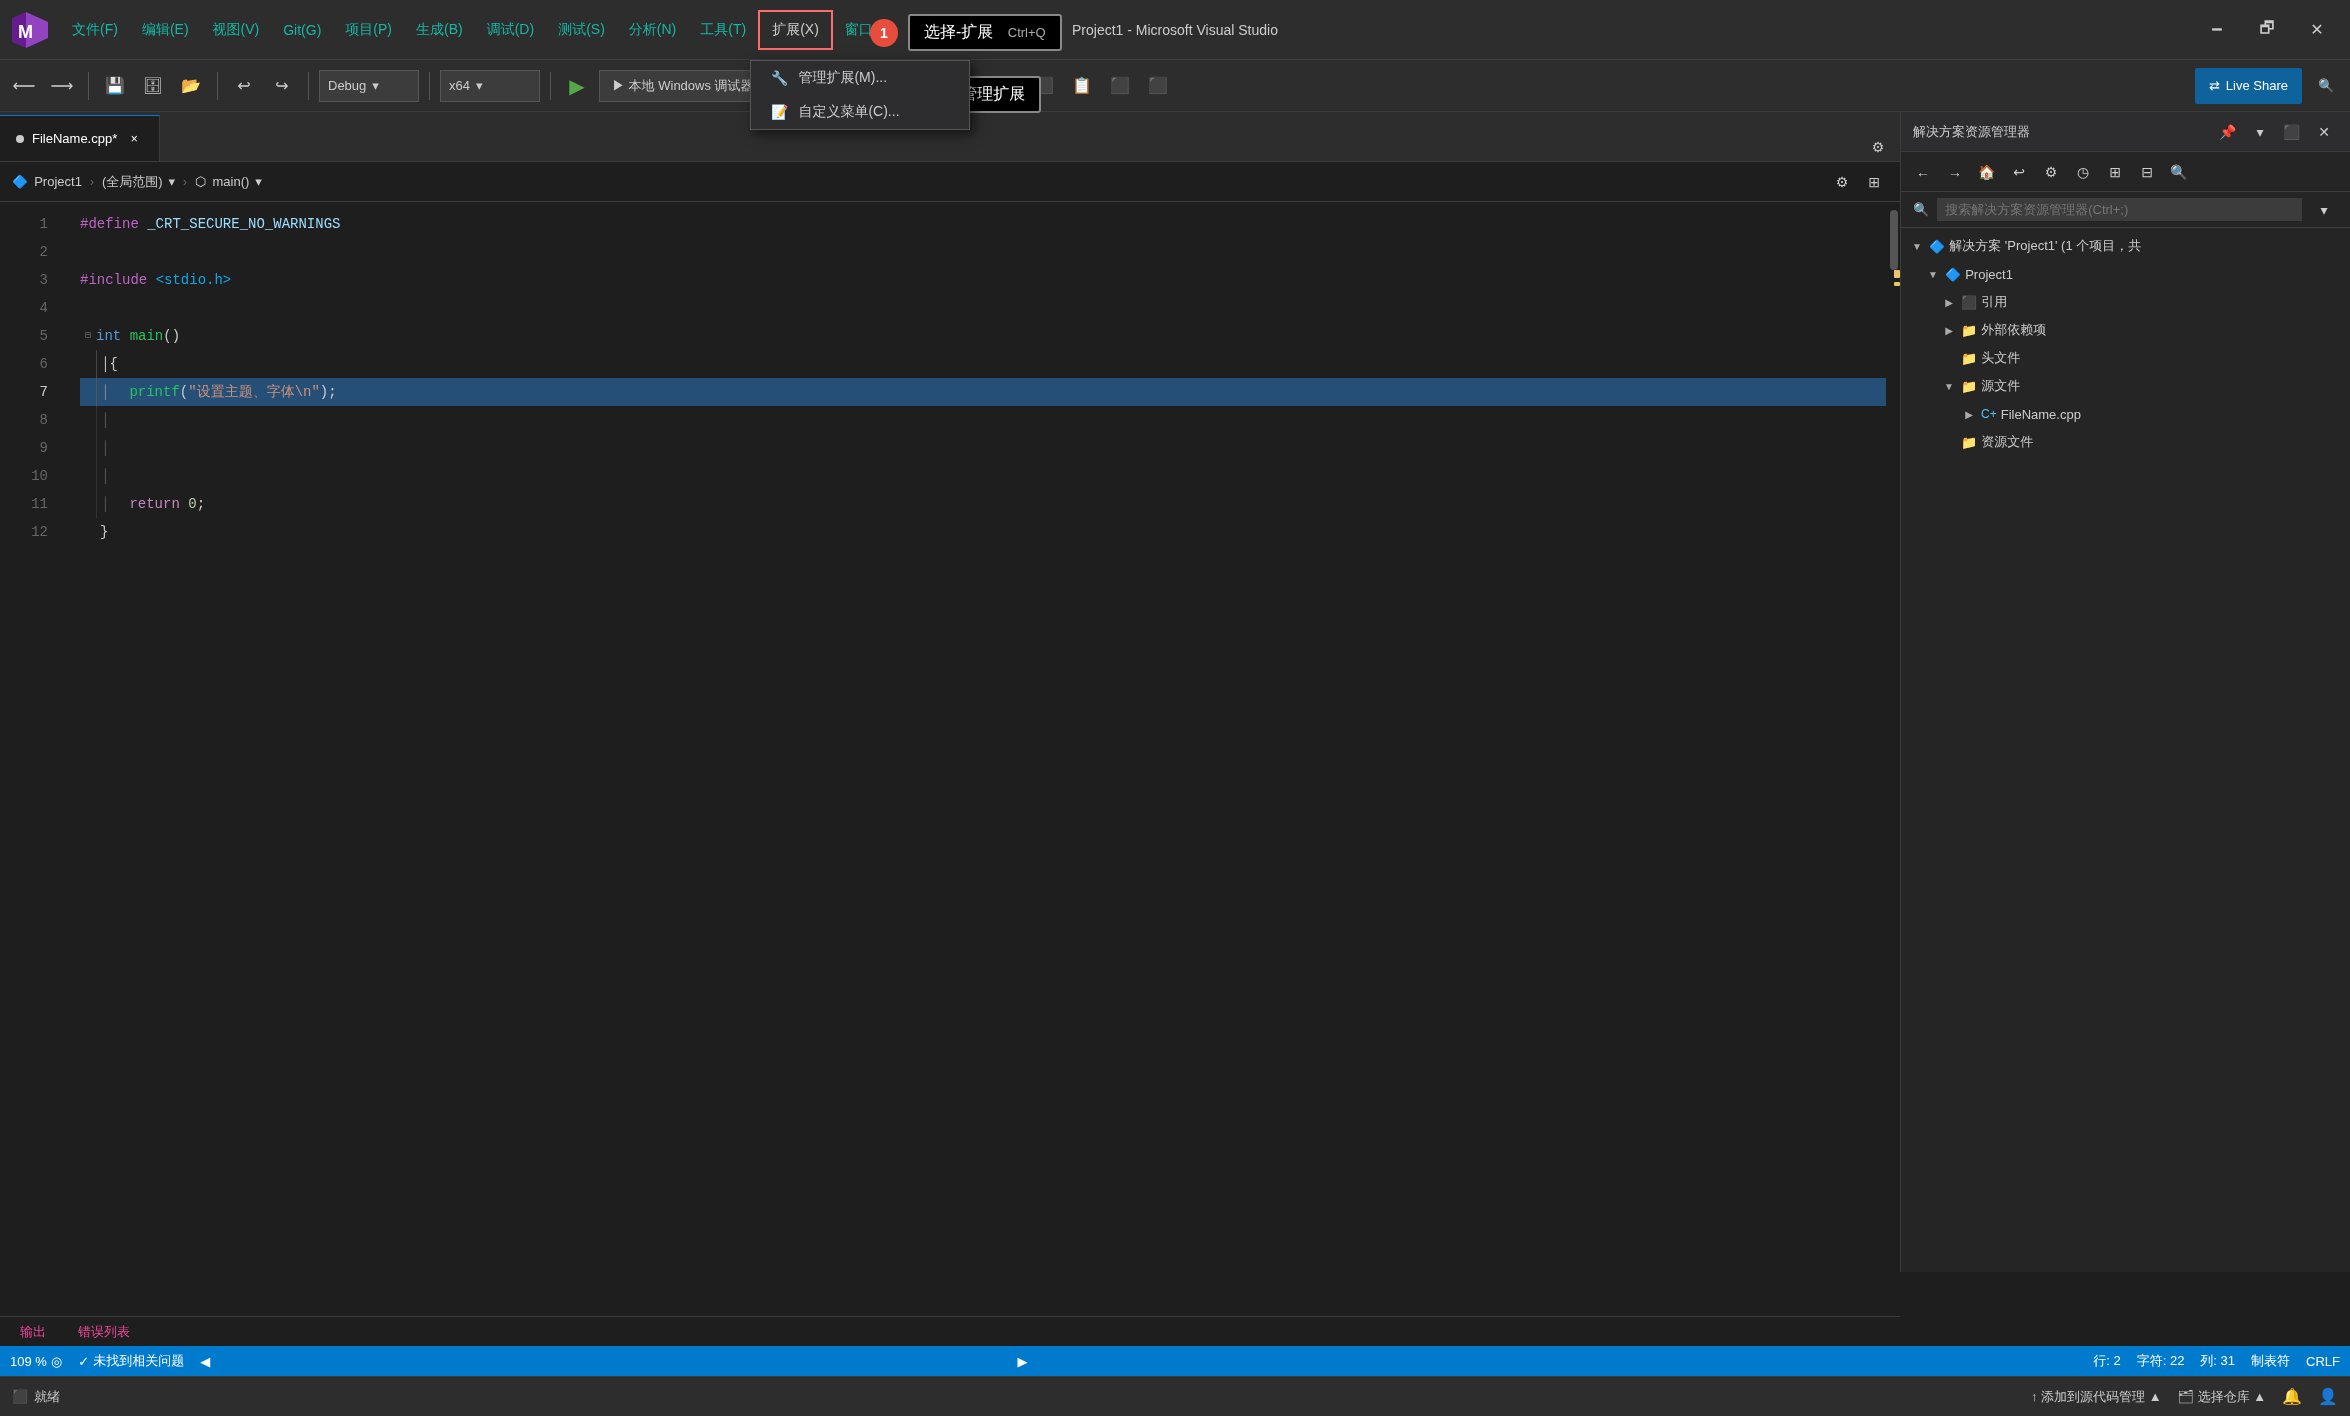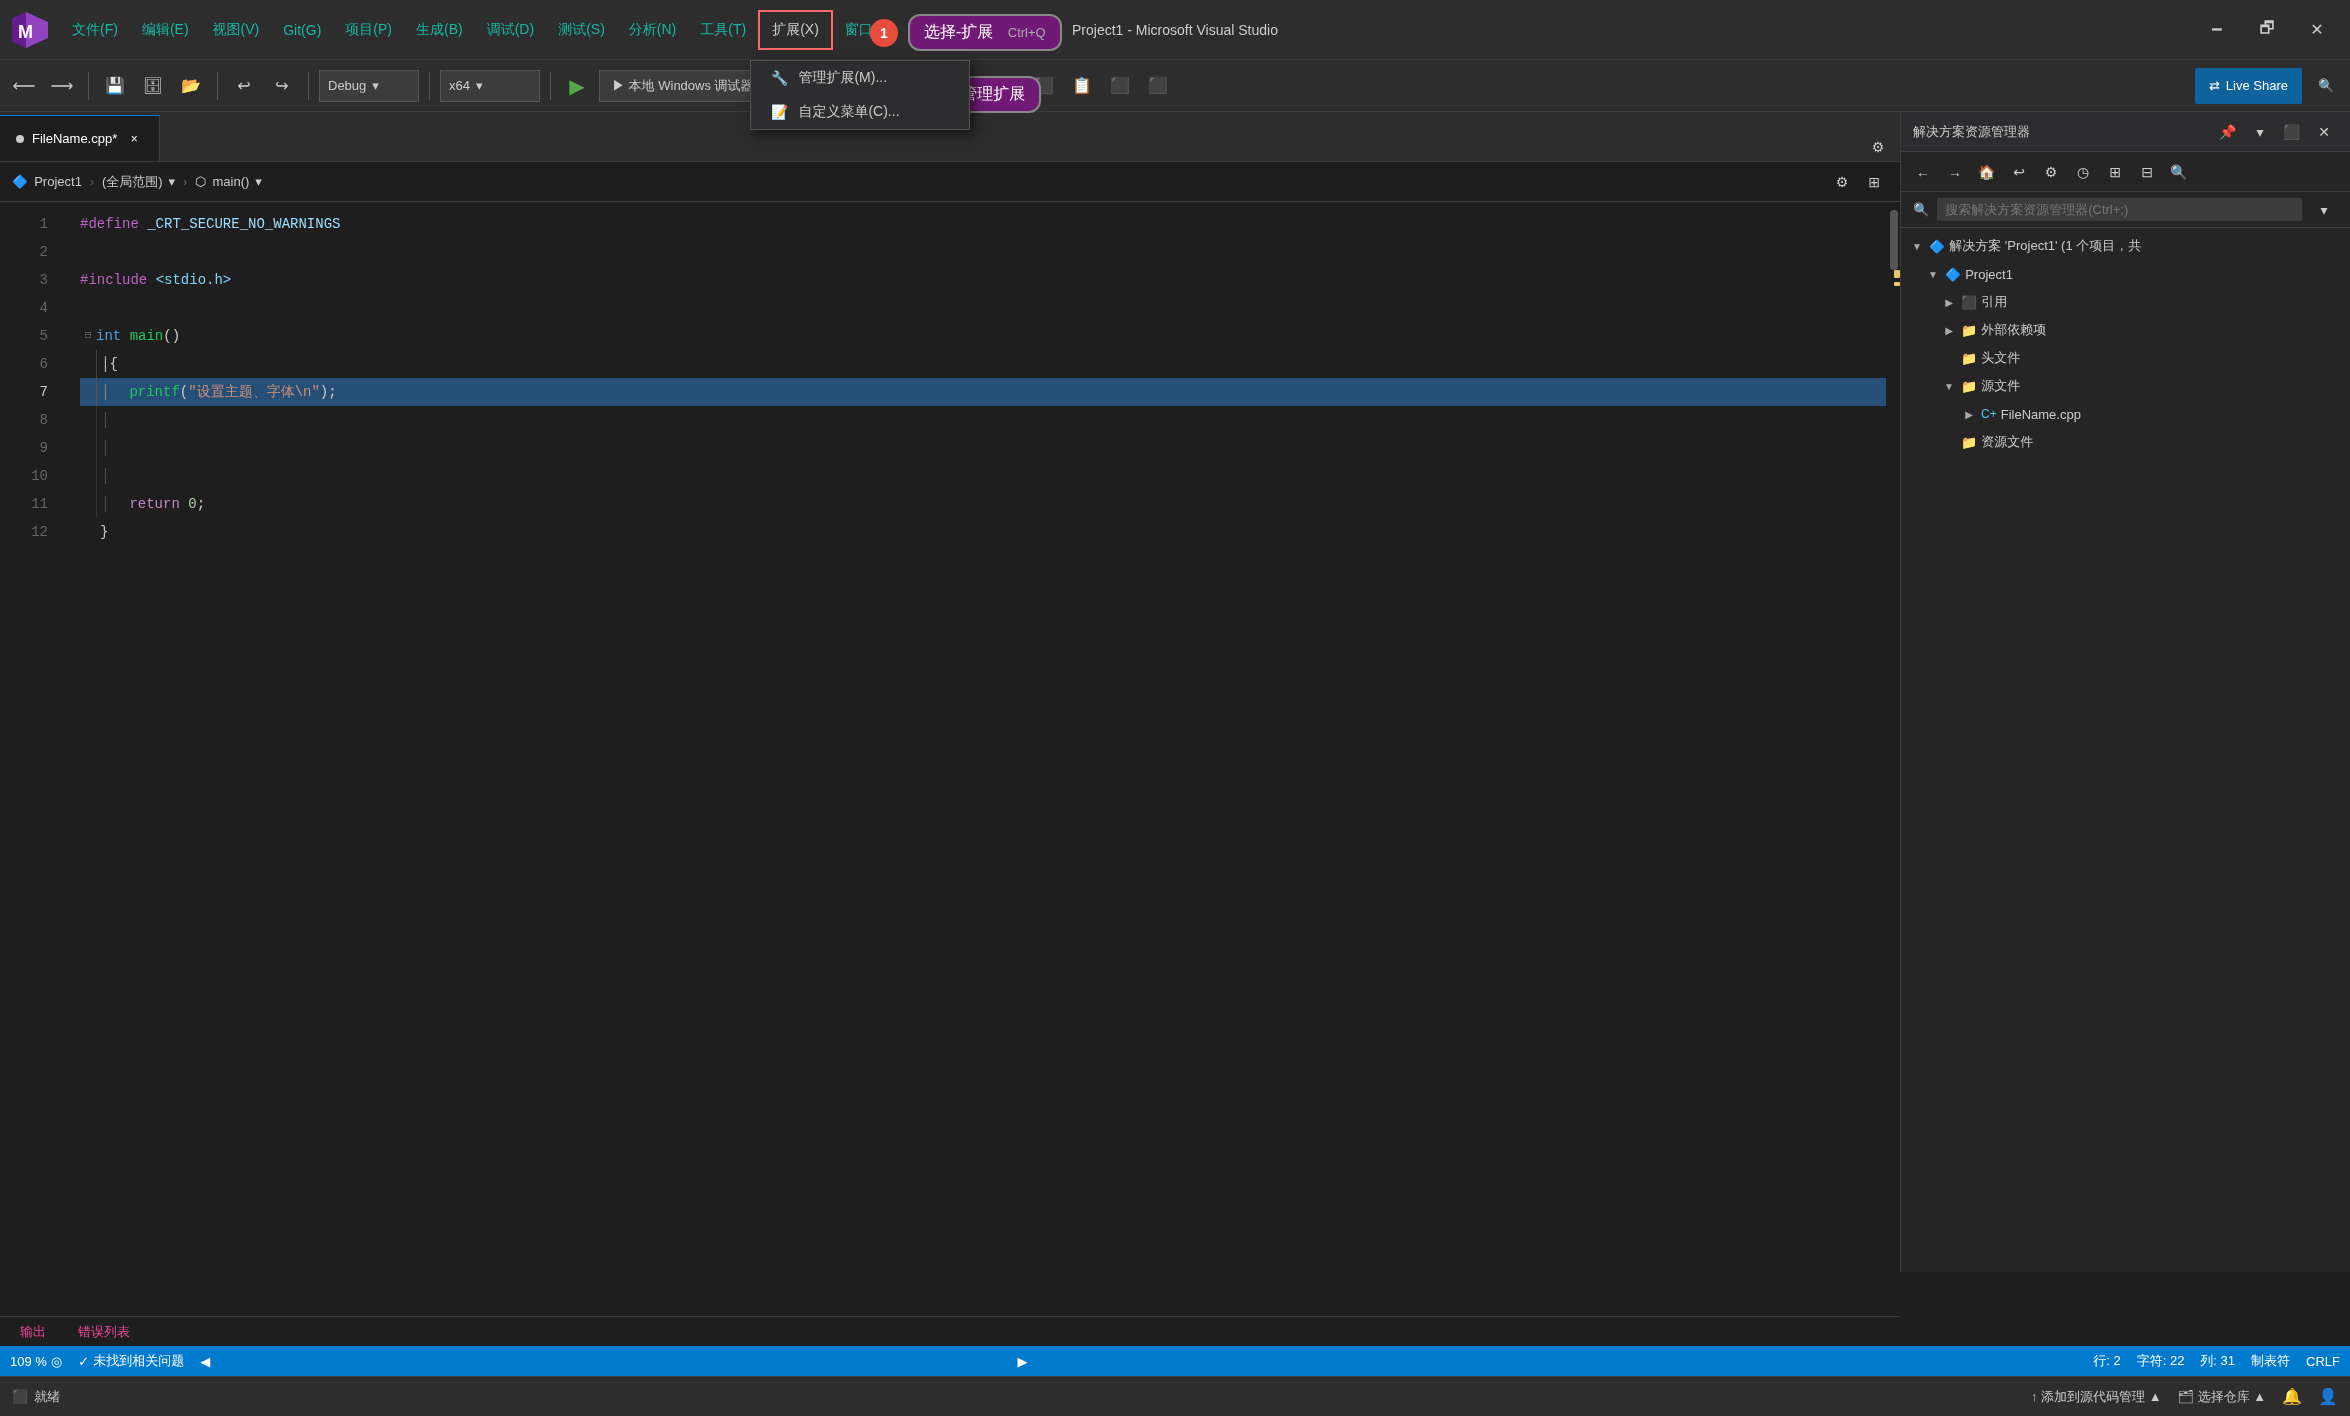--- a/index.html
+++ b/index.html
@@ -283,21 +283,21 @@
       cursor: pointer;
     }
 
     
     .kw { color: #569cd6; }
     .kw2 { color: #c586c0; }
     .fn { color: #22c55e; }
     .str { color: #ce9178; }
     .num { color: #b5cea8; }
     .macro { color: #bd63c5; }
-    .incl { color: #7dd3fc; font-family: Liberation Mono, monospace; }
+    .incl { color: #0ea5e9; font-family: Liberation Mono, monospace; }
     .punct { color: #cccccc; }
 
     
     .solution-explorer {
       width: 450px;
       background: #252526;
       display: flex;
       flex-direction: column;
       border-left: 1px solid #3c3c3c;
     }
@@ -485,27 +485,27 @@
       border-radius: 50%;
       width: 28px;
       height: 28px;
       display: flex;
       align-items: center;
       justify-content: center;
       font-size: 14px;
       font-weight: bold;
     }
     .annotation-callout {
-      background: #701a75;
+      background: #000000;
       border: 2px solid #888;
       padding: 6px 14px;
       font-size: 16px;
       color: #ffffff;
       white-space: nowrap;
-      border-radius: 12px;
+      border-radius: 3px;
     }
 
     
     .highlight-box {
       position: absolute;
       border: 2px solid #ff6b6b;
       pointer-events: none;
       z-index: 50;
     }
   </style>

